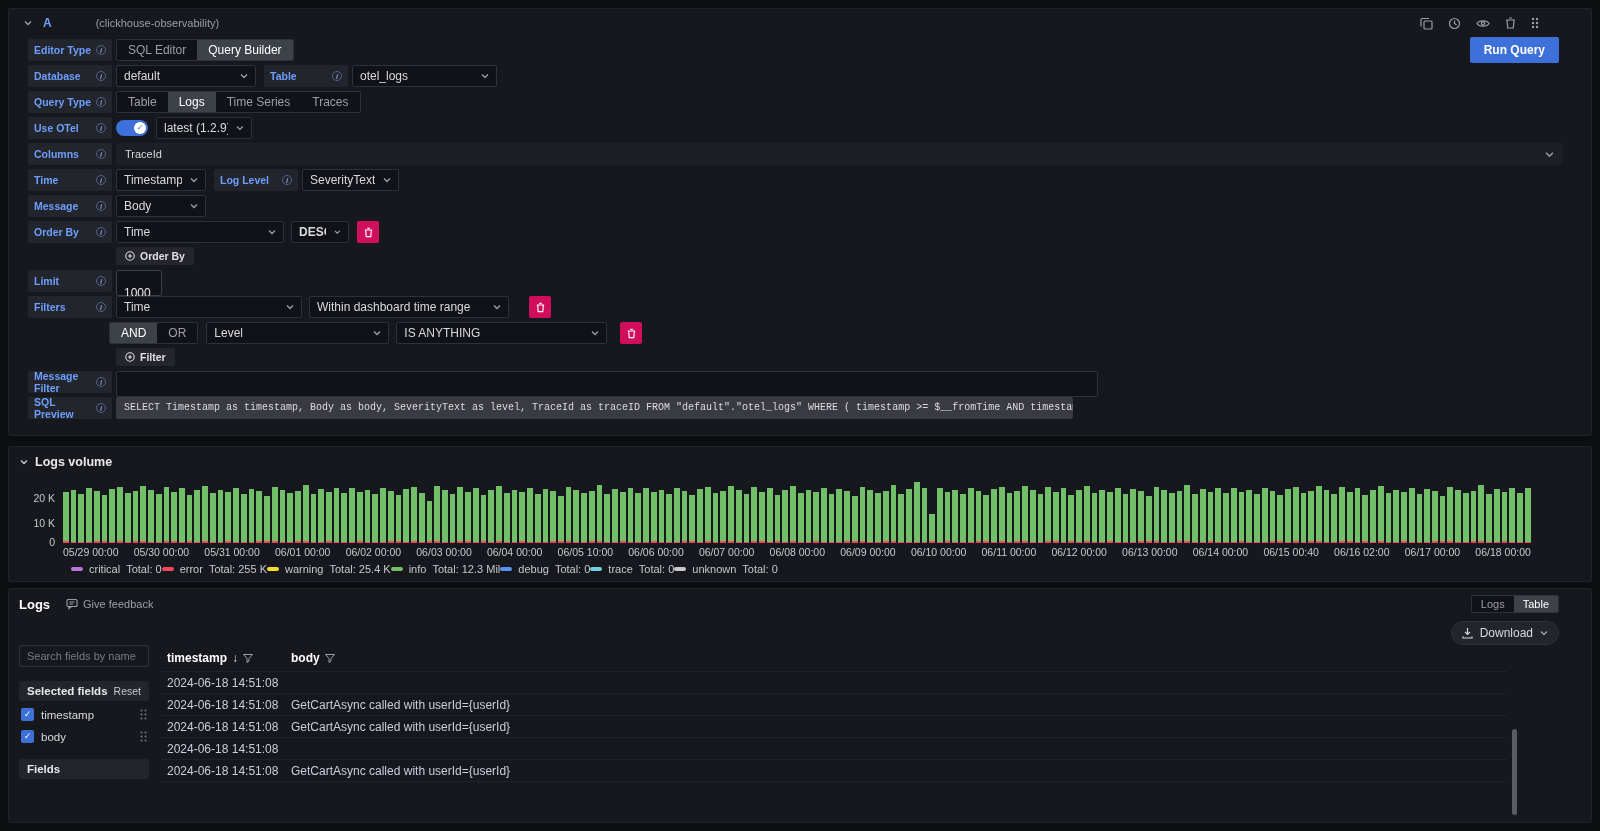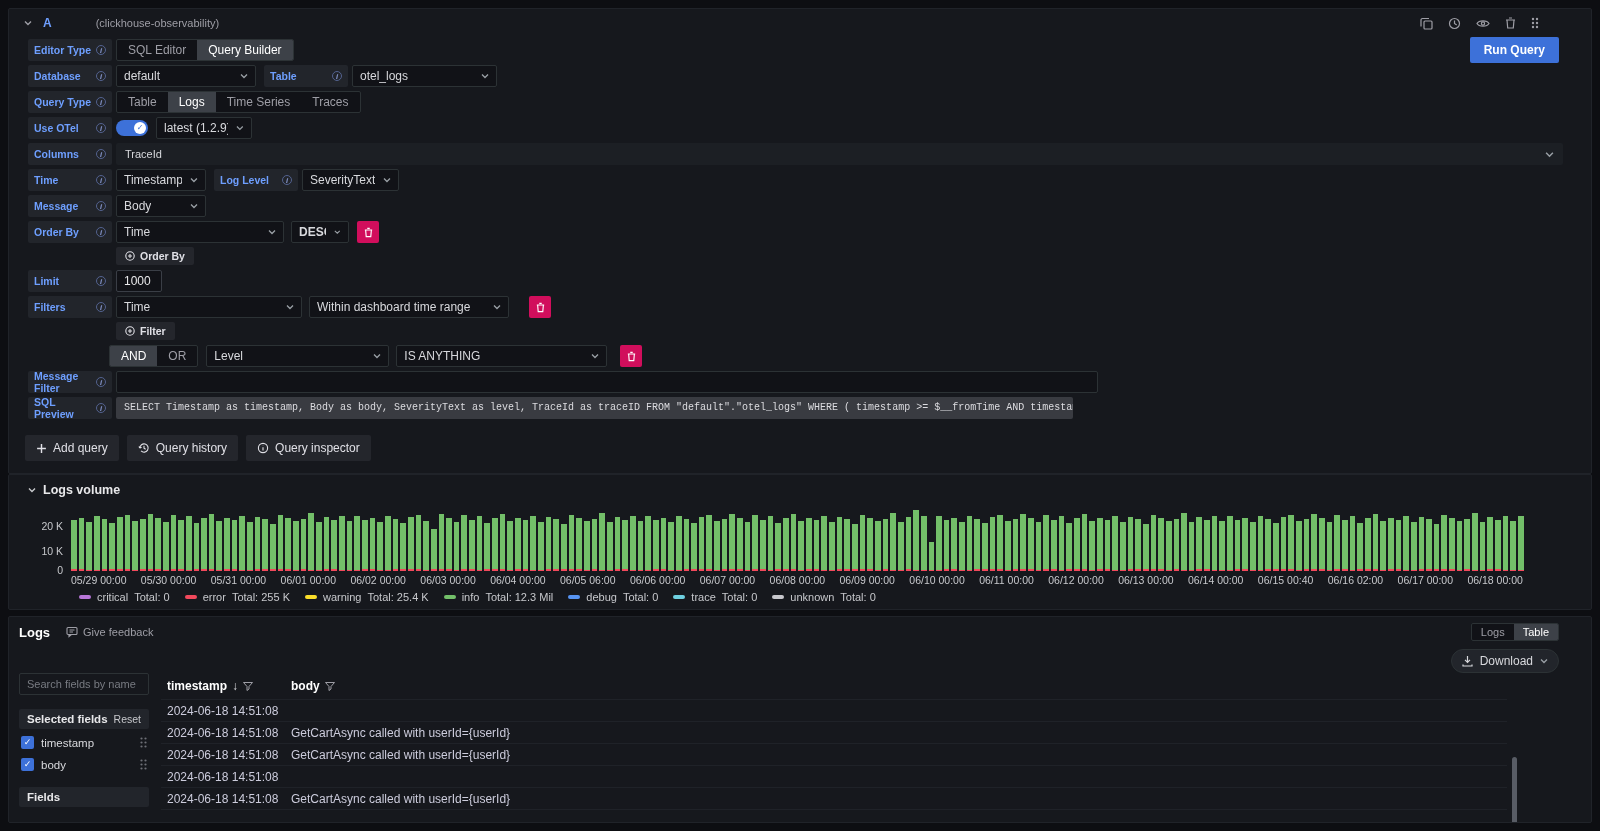--- a/index.html
+++ b/index.html
@@ -23,36 +23,36 @@
   .info-i{width:10px;height:10px;min-width:10px;border:1px solid #53628f;border-radius:50%;color:#8a9bd4;font-size:7.5px;line-height:9px;text-align:center;font-style:italic}
   .select{background:#111217;border:1px solid #2c3235;border-radius:2px;display:flex;align-items:center;justify-content:space-between;padding:0 7px;font-size:12px;color:#d8d9dd;gap:8px;cursor:pointer}
   .select .val{white-space:nowrap;overflow:hidden}
   .seg{display:inline-flex;background:#111217;border:1px solid #2c3235;border-radius:2px;overflow:hidden;align-items:stretch}
   .seg-opt{padding:0 11px;line-height:20px;font-size:12px;color:#9e9ea6;cursor:pointer}
   .seg-opt.active{background:#3d4148;color:#fff;font-weight:400}
   .toggle{width:32px;height:16px;background:#3D71D9;border-radius:8px;position:relative;align-self:center;cursor:pointer}
   .knob{position:absolute;right:2px;top:2px;width:12px;height:12px;background:#fff;border-radius:50%;color:#3D71D9;font-size:8px;line-height:12px;text-align:center}
   .trash-btn{width:22px;min-width:22px;background:#D10E5C;border-radius:2px;display:flex;align-items:center;justify-content:center;cursor:pointer}
   .add-btn{display:inline-flex;align-items:center;gap:5px;background:#24262c;border-radius:2px;padding:0 9px;height:18px;font-size:10.5px;color:#e0e0e6;font-weight:600;cursor:pointer}
-  .tinput{background:#111217;border:1px solid #3a3e46;border-radius:2px;color:#e8e8ea;font-size:12px;padding:0 7px;font-family:inherit}
+  .tinput{background:#111217;border:1px solid #3a3e46;border-radius:2px;color:#e8e8ea;font-size:12px;padding:12px 7px;font-family:inherit}
   .colfield{flex:1;background:#1c1f24;border-radius:2px;display:flex;align-items:center;justify-content:space-between;padding:0 9px;font-size:11px;color:#d8d9dd;margin-right:20px;cursor:pointer}
   .sqlpreview{width:957px;background:#393b41;border-radius:2px;font-family:"Liberation Mono","DejaVu Sans Mono",monospace;font-size:10px;color:#dcdce0;line-height:22px;padding:0 8px;white-space:nowrap;overflow:hidden}
   .qfooter{display:flex;gap:8px;margin-top:16px;padding-left:8px}
   .fbtn{display:inline-flex;align-items:center;gap:6px;background:#24262c;border-radius:2px;height:26px;padding:0 11px;font-size:12px;color:#e0e0e6;font-weight:500;cursor:pointer}
 
   
-  .vpanel{margin-top:0;padding:6px 18px 6px}
+  .vpanel{margin-top:10px;padding:6px 10px 6px}
   .vheader{display:flex;align-items:center;gap:6px;height:18px}
   .ptitle{font-size:12.5px;font-weight:600;color:#e8e8ea}
   .chart{position:relative;margin:10px 50px 0 44px;height:62px}
   .yaxis span{position:absolute;right:calc(100% + 8px);width:34px;text-align:right;font-size:10.5px;color:#c7c8cc}
   #bars{display:flex;align-items:flex-end;gap:2px;height:62px}
   .bar{flex:1;min-width:3px}
   .xticks{display:flex;justify-content:space-between;margin:3px 50px 0 44px;font-size:10.5px;color:#c7c8cc}
-  .legend{display:flex;gap:15px;margin:5px 0 0 52px;font-size:11px;color:#c7c8cc;align-items:flex-start;flex-wrap:nowrap}
+  .legend{display:flex;margin:5px 0 0 52px;font-size:11px;color:#c7c8cc;align-items:flex-start;flex-wrap:nowrap}
   .leg-item{display:flex;align-items:center;gap:6px;cursor:pointer;white-space:nowrap}
   .leg-sq{width:12px;height:4px;border-radius:2px}
 
   
   .lpanel{margin-top:6px;flex:1;padding:6px 10px;overflow:hidden;position:relative}
   .lheader{display:flex;align-items:center;gap:8px;height:18px}
   .ltitle{font-size:13px;font-weight:600;color:#fff}
   .feedback{display:flex;gap:5px;color:#9e9ea6;font-size:11px;align-items:center;margin-left:8px;cursor:pointer}
   .lseg{margin-left:auto;margin-right:22px}
   .lseg .seg-opt{line-height:16px;font-size:11px;padding:0 9px}
@@ -304,93 +304,71 @@
               <path d="M1 2.5l3 3 3-3" stroke="#9aa0a6" stroke-width="1.3" fill="none"></path>
             </svg>
           </div>
         <div class="trash-btn" style="margin-left:16px">
             <svg width="9" height="11" viewBox="0 0 11 12" fill="none" stroke="#fff" stroke-width="1.4">
               <path d="M1 3h9M4 1h3M2 3l.7 8h5.6L9 3"></path>
             </svg>
           </div>
       </div>
 
+      <div class="qrow" style="margin-left:81px">
+        <div class="seg">
+            <span class="seg-opt active">AND</span>
+            <span class="seg-opt">OR</span>
+          </div>
+        <div class="select" style="width:183px;margin-left:4px">
+            <span class="val">Level</span>
+            <svg width="8" height="8" viewBox="0 0 8 8">
+              <path d="M1 2.5l3 3 3-3" stroke="#9aa0a6" stroke-width="1.3" fill="none"></path>
+            </svg>
+          </div>
+        <div class="select" style="width:211px;margin-left:3px">
+            <span class="val">IS ANYTHING</span>
+            <svg width="8" height="8" viewBox="0 0 8 8">
+              <path d="M1 2.5l3 3 3-3" stroke="#9aa0a6" stroke-width="1.3" fill="none"></path>
+            </svg>
+          </div>
+        <div class="trash-btn" style="margin-left:9px">
+            <svg width="9" height="11" viewBox="0 0 11 12" fill="none" stroke="#fff" stroke-width="1.4">
+              <path d="M1 3h9M4 1h3M2 3l.7 8h5.6L9 3"></path>
+            </svg>
+          </div>
+      </div>
+
       <div class="qrow short" style="margin-left:88px">
         <div class="add-btn">
             <svg width="10" height="10" viewBox="0 0 10 10" fill="none" stroke="#e0e0e6" stroke-width="1.1">
               <circle cx="5" cy="5" r="4.2"></circle>
               <path d="M5 3v4M3 5h4"></path>
             </svg>
             <span>Filter</span>
           </div>
       </div>
 
-      <div class="qrow" style="margin-left:81px">
-        <div class="seg">
-            <span class="seg-opt active">AND</span>
-            <span class="seg-opt">OR</span>
-          </div>
-        <div class="select" style="width:183px;margin-left:4px">
-            <span class="val">Level</span>
-            <svg width="8" height="8" viewBox="0 0 8 8">
-              <path d="M1 2.5l3 3 3-3" stroke="#9aa0a6" stroke-width="1.3" fill="none"></path>
-            </svg>
-          </div>
-        <div class="select" style="width:211px;margin-left:3px">
-            <span class="val">IS ANYTHING</span>
-            <svg width="8" height="8" viewBox="0 0 8 8">
-              <path d="M1 2.5l3 3 3-3" stroke="#9aa0a6" stroke-width="1.3" fill="none"></path>
-            </svg>
-          </div>
-        <div class="trash-btn" style="margin-left:9px">
-            <svg width="9" height="11" viewBox="0 0 11 12" fill="none" stroke="#fff" stroke-width="1.4">
-              <path d="M1 3h9M4 1h3M2 3l.7 8h5.6L9 3"></path>
-            </svg>
-          </div>
-      </div>
-
       <div class="qrow">
         <div class="flabel">
             <span>Message Filter</span>
             <span class="info-i">i</span>
           </div>
         <div class="tinput" style="width:982px;border-color:#2c3235"></div>
       </div>
 
       <div class="qrow">
         <div class="flabel">
             <span>SQL Preview</span>
             <span class="info-i">i</span>
           </div>
         <div class="sqlpreview">SELECT Timestamp as timestamp, Body as body, SeverityText as level, TraceId as traceID FROM "default"."otel_logs" WHERE ( timestamp &gt;= $__fromTime AND timestamp &lt;= $__toTime ) ORDER BY timestamp DESC LIMIT 1000</div>
       </div>
     </div>
 
-    <div class="qfooter">
-      <div class="fbtn">
-          <svg width="11" height="11" viewBox="0 0 10 10" fill="none" stroke="#e0e0e6" stroke-width="1.3">
-            <path d="M5 1v8M1 5h8"></path>
-          </svg>
-          <span>Add query</span>
-        </div>
-      <div class="fbtn">
-          <svg width="12" height="12" viewBox="0 0 13 13" fill="none" stroke="#e0e0e6" stroke-width="1.2">
-            <path d="M2 6.5a4.5 4.5 0 1 1 1.3 3.2M2 6.5L1 4.8M2 6.5l1.9-.9"></path>
-            <path d="M6.5 4v2.7l1.8 1.1"></path>
-          </svg>
-          <span>Query history</span>
-        </div>
-      <div class="fbtn">
-          <svg width="12" height="12" viewBox="0 0 13 13" fill="none" stroke="#e0e0e6" stroke-width="1.2">
-            <circle cx="6.5" cy="6.5" r="5"></circle>
-            <path d="M6.5 5.8V9.3M6.5 3.6v.2"></path>
-          </svg>
-          <span>Query inspector</span>
-        </div>
-    </div>
   </section>
 
   <section class="panel vpanel">
     <div class="vheader">
       <span class="chev">
           <svg width="10" height="10" viewBox="0 0 10 10">
             <path d="M2 3.5l3 3 3-3" stroke="#c7c8cc" stroke-width="1.4" fill="none"></path>
           </svg>
         </span>
       <span class="ptitle">Logs volume</span>
@@ -595,21 +573,21 @@
         </div>
     </div>
     <div class="xticks" id="xticks">
         <span>05/29 00:00</span>
         <span>05/30 00:00</span>
         <span>05/31 00:00</span>
         <span>06/01 00:00</span>
         <span>06/02 00:00</span>
         <span>06/03 00:00</span>
         <span>06/04 00:00</span>
-        <span>06/05 06:00</span>
+        <span>06/05 10:00</span>
         <span>06/06 00:00</span>
         <span>06/07 00:00</span>
         <span>06/08 00:00</span>
         <span>06/09 00:00</span>
         <span>06/10 00:00</span>
         <span>06/11 00:00</span>
         <span>06/12 00:00</span>
         <span>06/13 00:00</span>
         <span>06/14 00:00</span>
         <span>06/15 00:40</span>

